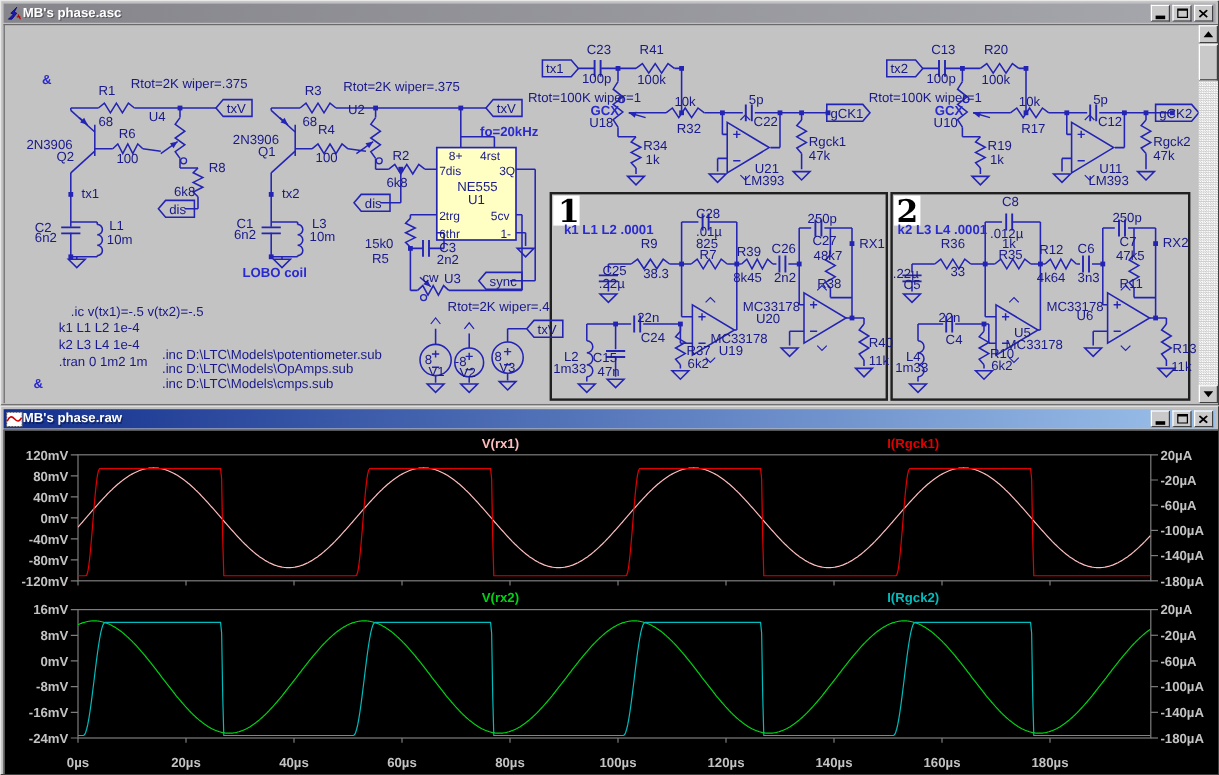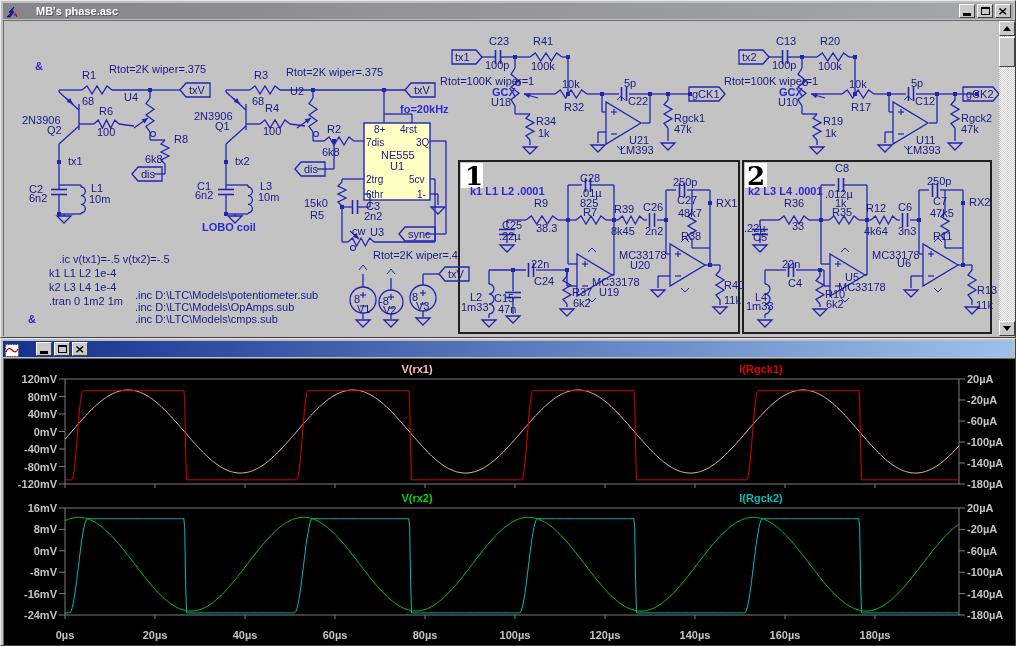--- a/index.html
+++ b/index.html
@@ -5,21 +5,21 @@
   *{box-sizing:border-box;margin:0;padding:0}
   html,body{width:1016px;height:646px;overflow:hidden;background:#c0c0c0;
     font-family:"Liberation Sans",sans-serif}
   .screen{position:relative;width:1016px;height:646px;background:#c0c0c0;overflow:hidden}
   .win{position:absolute;background:#c0c0c0;
     border-top:1px solid #e8e8e8;border-left:1px solid #e8e8e8;
     border-right:1px solid #404040;border-bottom:1px solid #404040}
   .win-schem{left:0;top:0;width:1016px;height:338px}
   .win-wave{left:0;top:338px;width:1016px;height:308px}
   .titlebar{position:absolute;left:2px;right:2px;top:2px;height:16px;
-    display:flex;align-items:center;padding:0 2px;gap:17px}
+    display:flex;align-items:center;padding:0 2px;gap:0}
   .titlebar.inactive{background:linear-gradient(90deg,#85858b,#a6a6ad)}
   .titlebar.active{background:linear-gradient(90deg,#14308e,#9cc1ea)}
   .ttext{color:#fff;font-weight:bold;font-size:11px;flex:1;white-space:nowrap;
     text-shadow:1px 1px 0 rgba(0,0,0,.35)}
   .ticon{width:14px;height:13px;display:inline-block;flex:none}
   .tbtns{display:flex;gap:2px;flex:none}
   .wbtn{width:16px;height:14px;background:#c9c9c9;position:relative;
     border-top:1px solid #fff;border-left:1px solid #fff;
     border-right:1px solid #404040;border-bottom:1px solid #404040;
     display:flex;align-items:center;justify-content:center}
@@ -678,20 +678,21 @@
   </div>
 
   <div class="win win-wave">
     <div class="titlebar active">
       <span class="ticon">
         <svg width="14" height="13" viewBox="0 0 14 13" style="position:static">
           <rect x="0.5" y="0.5" width="13" height="12" fill="#fff" stroke="#555" stroke-dasharray="1.5 1"></rect>
           <path d="M1 8 Q3.5 2 7 6 T13 5" fill="none" stroke="#d00000" stroke-width="1.3"></path>
         </svg>
       </span>
+      <span class="ttext">MB's phase.raw</span>
       <span class="tbtns">
         <span class="wbtn">
             <span class="g-min"></span>
           </span>
         <span class="wbtn">
             <span class="g-max"></span>
           </span>
         <span class="wbtn">
           <svg width="8" height="7" viewBox="0 0 8 7" style="position:static">
             <path d="M0.5 0.5 L7 6.3 M7 0.5 L0.5 6.3" stroke="#000" stroke-width="1.5"></path>

